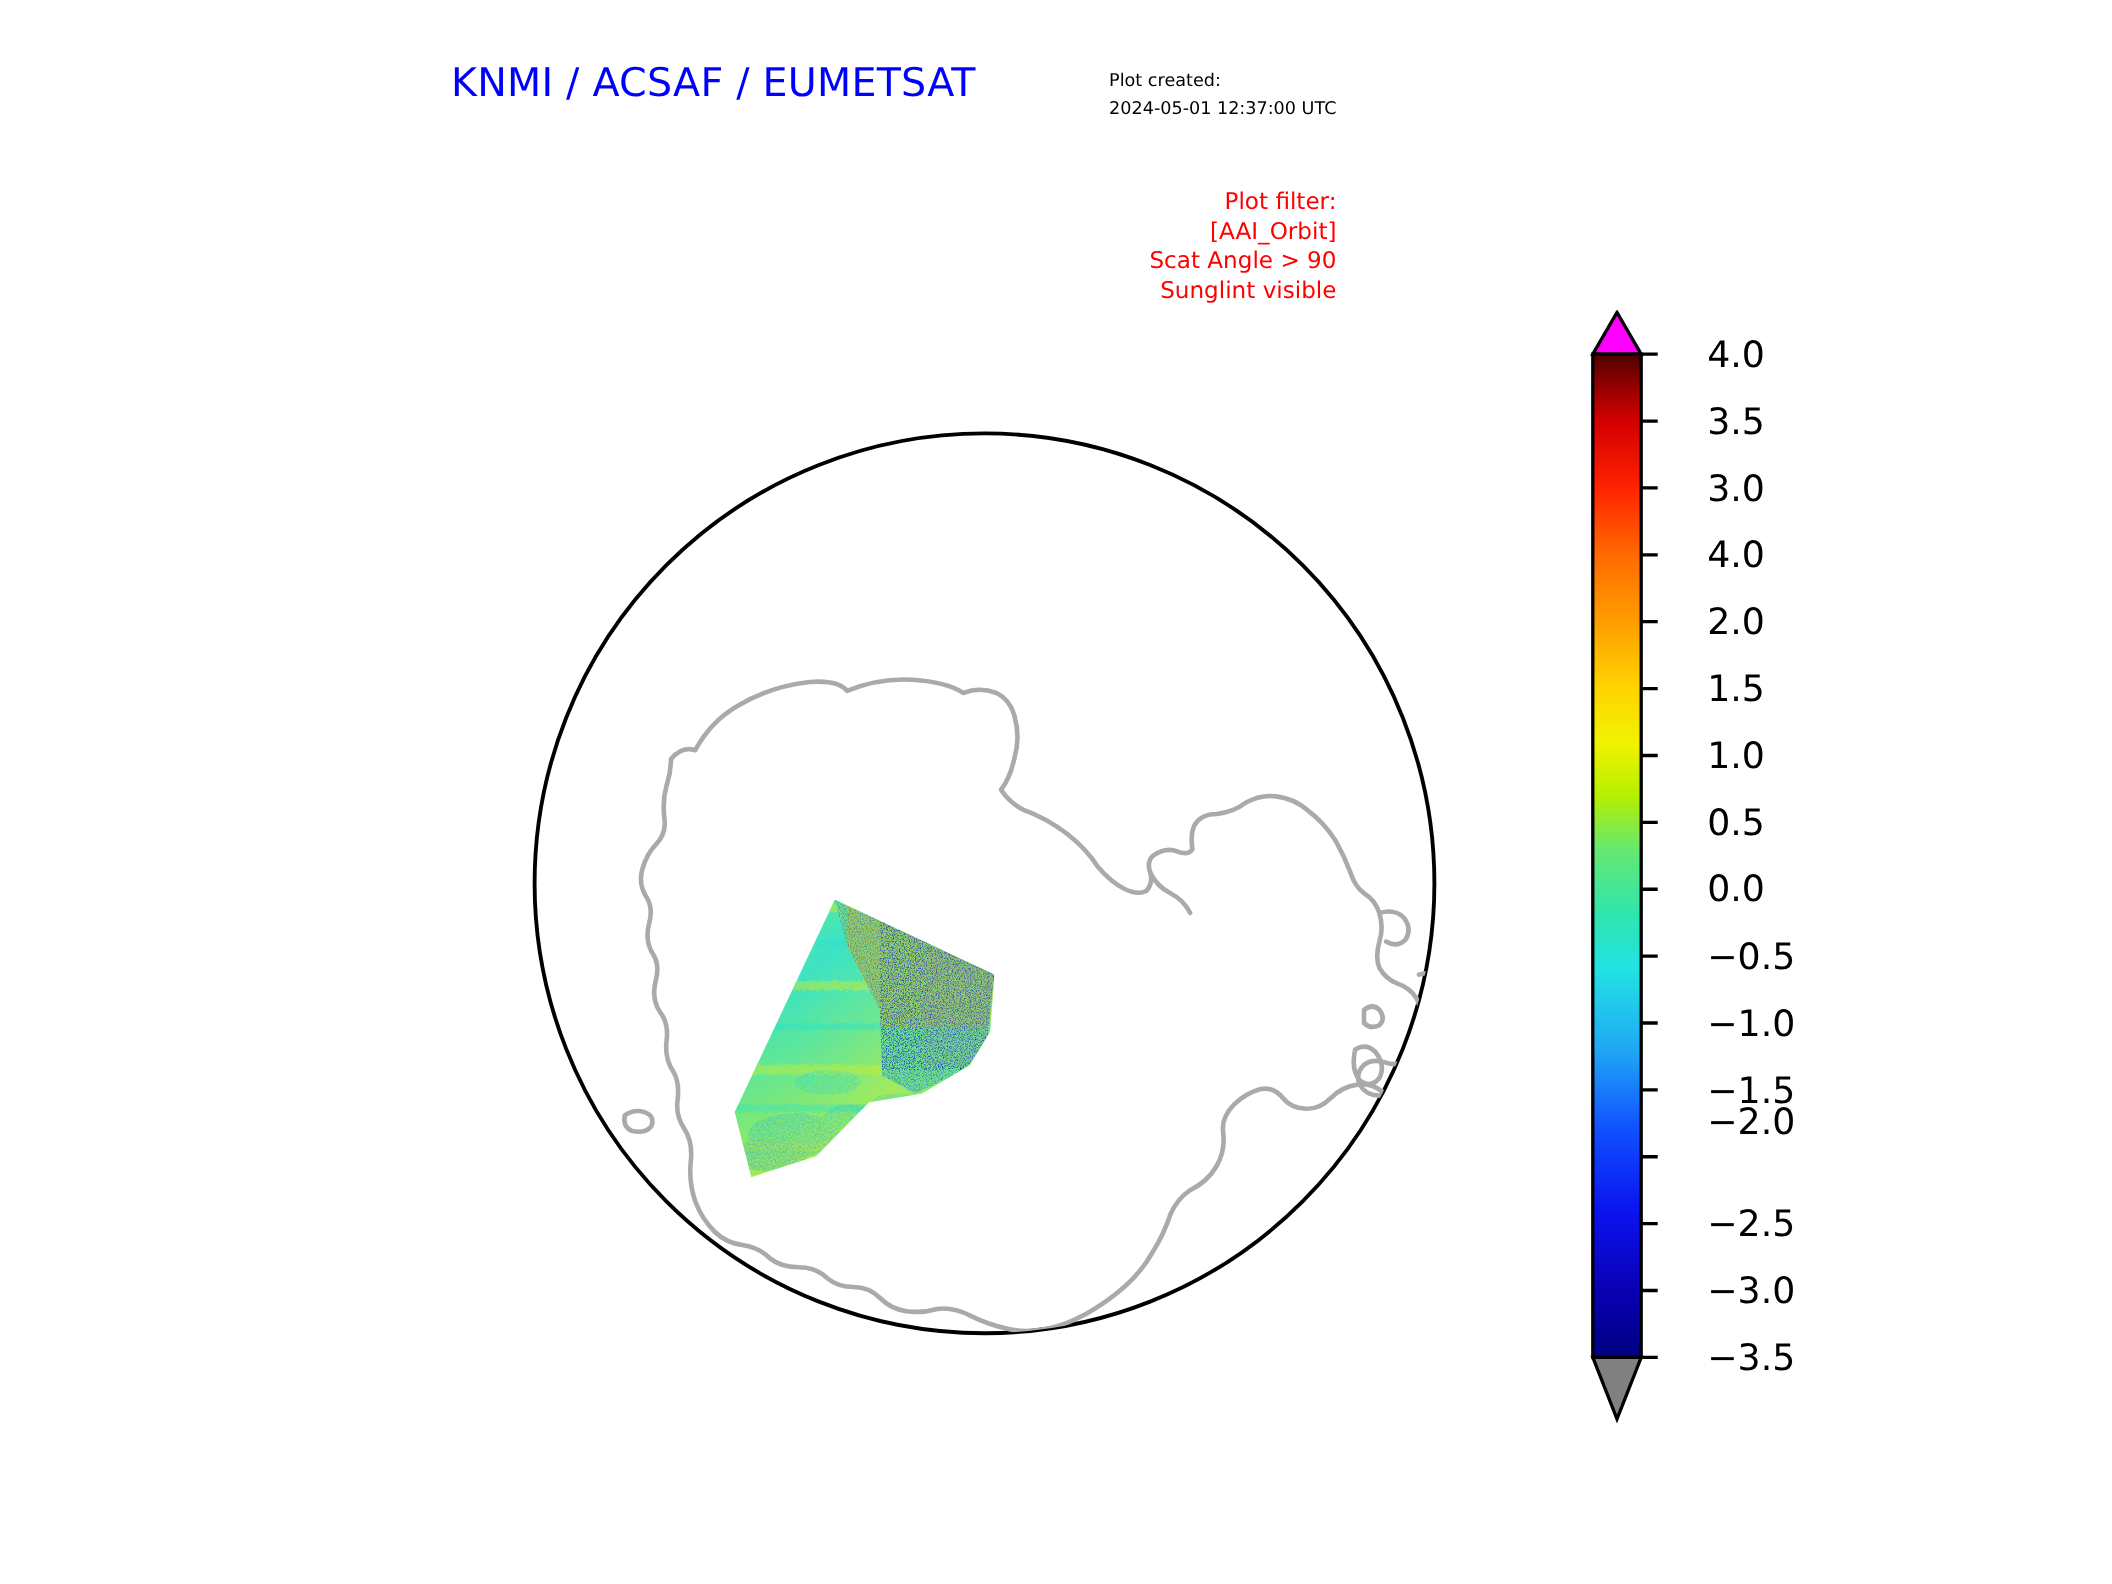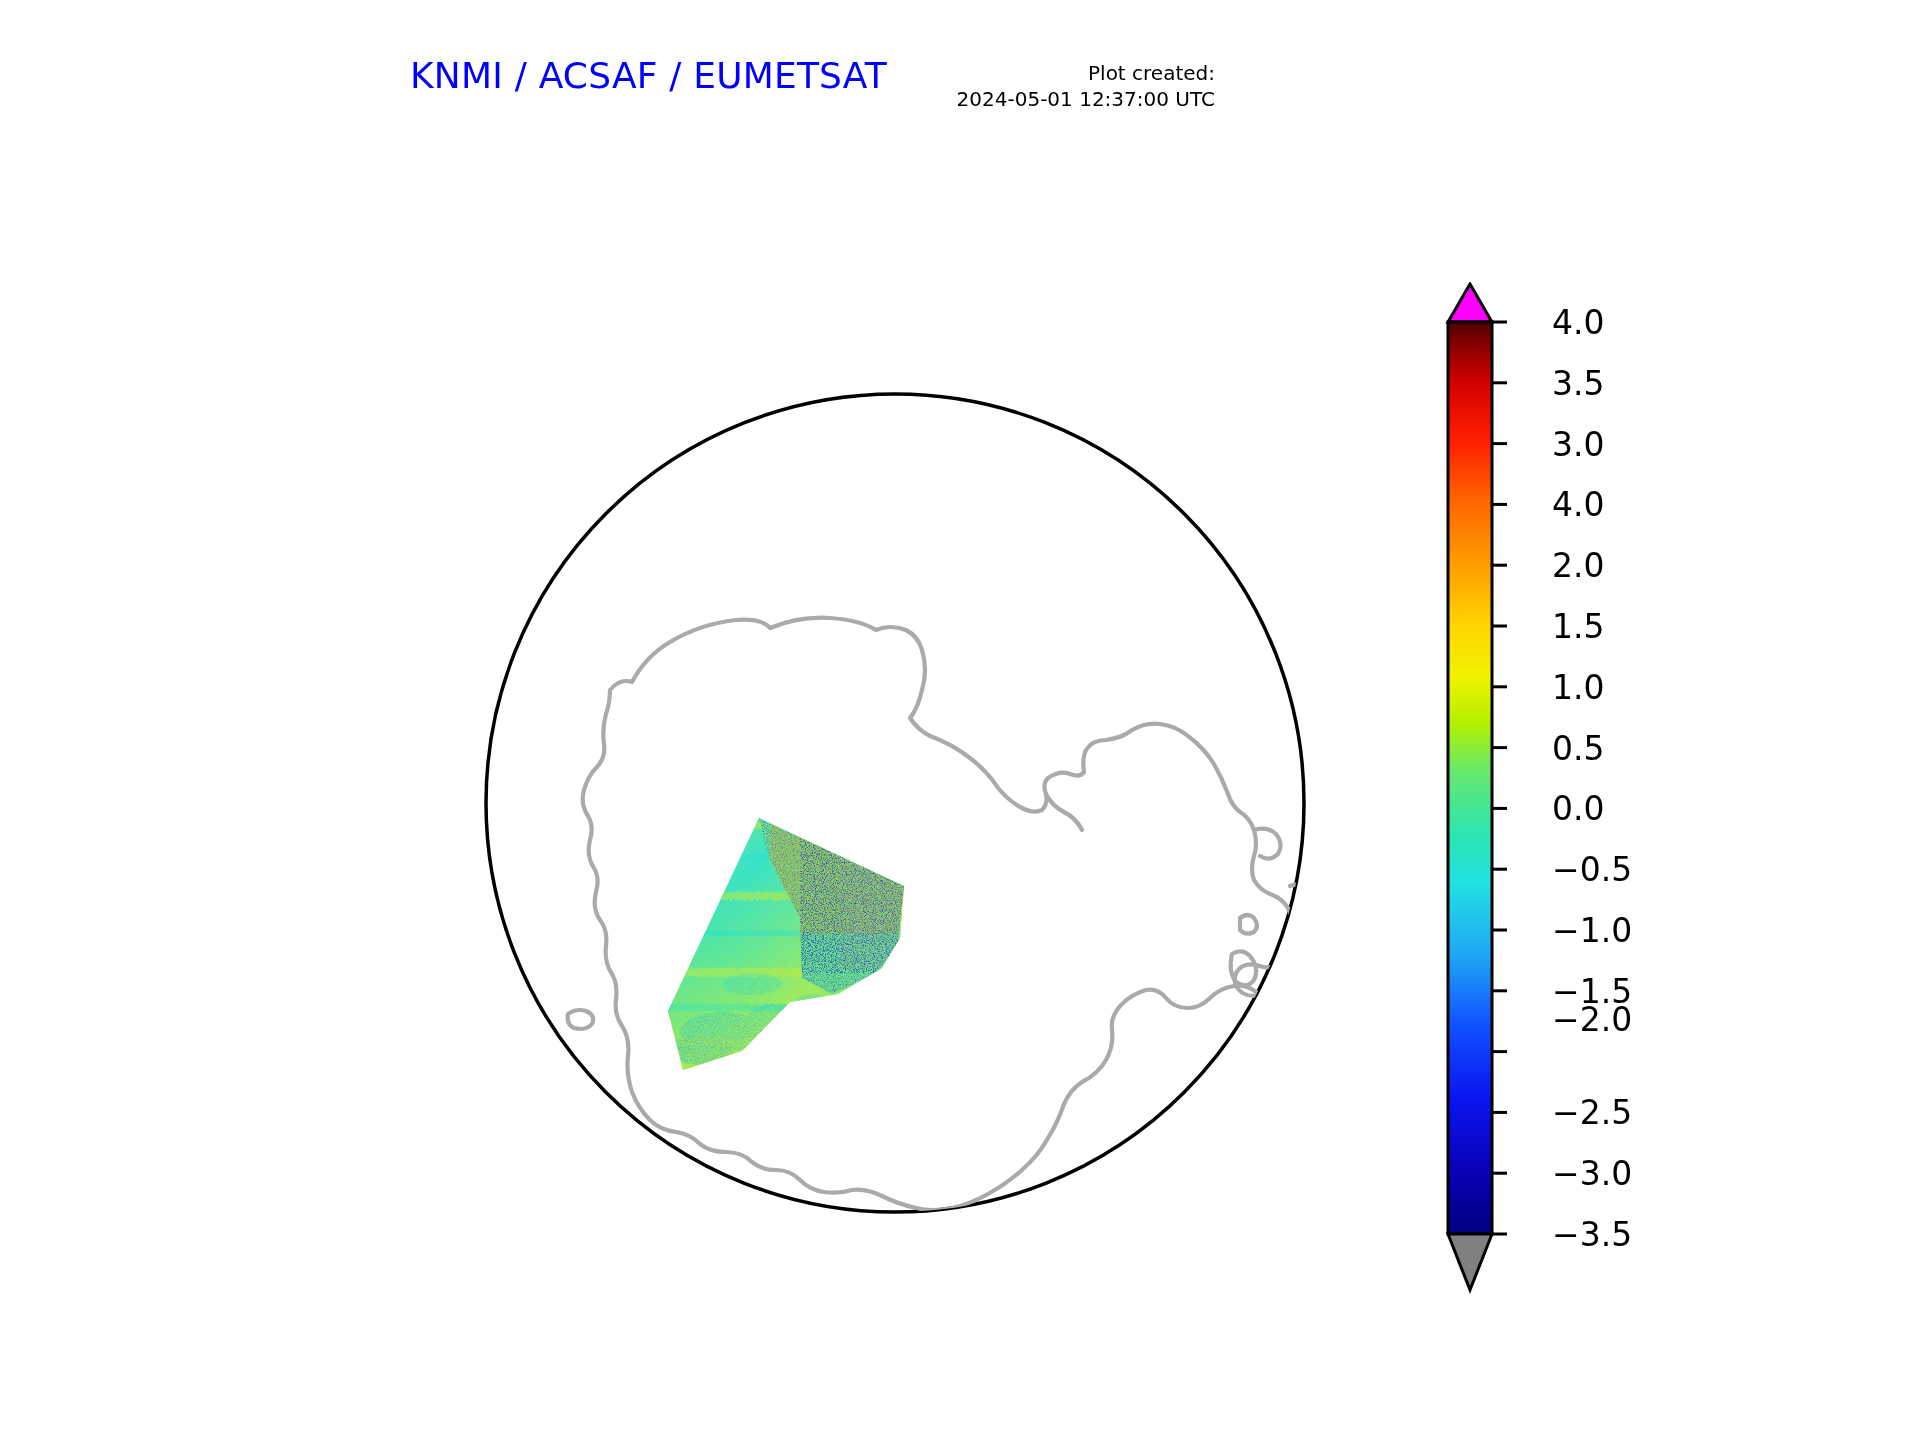--- a/index.html
+++ b/index.html
@@ -28,22 +28,21 @@
     top: 55px;
     font-size: 36px;
     color: #0000ff;
     white-space: nowrap;
     letter-spacing: 0.2px;
   }
   .plot-created {
     position: absolute;
     right: 705px;
     top: 60px;
-    text-align: right;
-    font-size: 20px;
+    font-size: 16px;
     line-height: 26px;
     color: #000000;
     white-space: nowrap;
   }
   .dataset-block {
     position: absolute;
     left: 412px;
     top: 140px;
     font-size: 29px;
     line-height: 41px;
@@ -115,20 +114,26 @@
 
   <div class="org-title">KNMI / ACSAF / EUMETSAT</div>
 
   <div class="plot-created">
     <div>Plot created:</div>
     <div>2024-05-01 12:37:00 UTC</div>
   </div>
 
 
 
+  <div class="filter-block">
+    <div>Plot filter:</div>
+    <div>[AAI_Orbit]</div>
+    <div>Scat Angle &gt; 90</div>
+    <div>Sunglint visible</div>
+  </div>
 
   <div class="map-wrap">
     <svg class="map-svg" viewBox="0 0 1050 1050">
       <defs>
         <clipPath id="globeClip">
           <circle cx="525" cy="525" r="409"></circle>
         </clipPath>
         <filter id="speckle" x="-5%" y="-5%" width="110%" height="110%">
           <feTurbulence type="fractalNoise" baseFrequency="0.55" numOctaves="4" seed="7" result="n"></feTurbulence>
           <feColorMatrix in="n" type="matrix" values="0 0 0 0 0  0 0 0 0 0  0 0 0 0 0  1.1 0 0 0 -0.28" result="a"></feColorMatrix>

